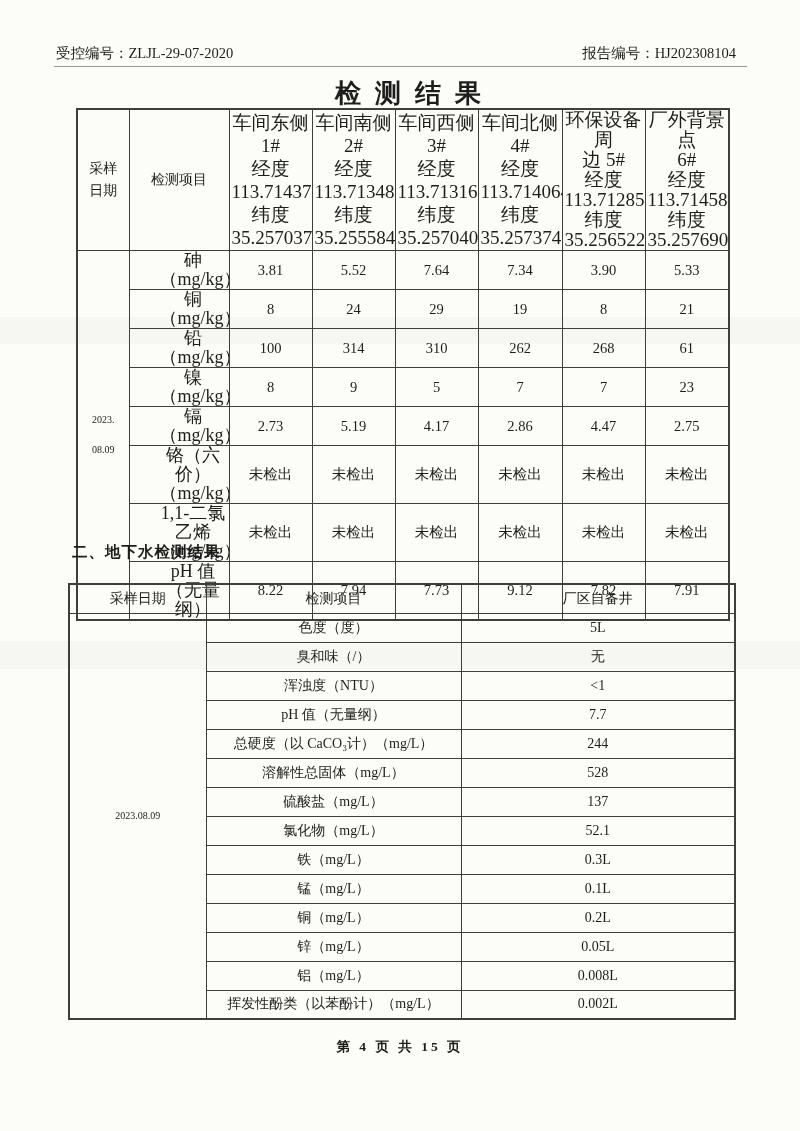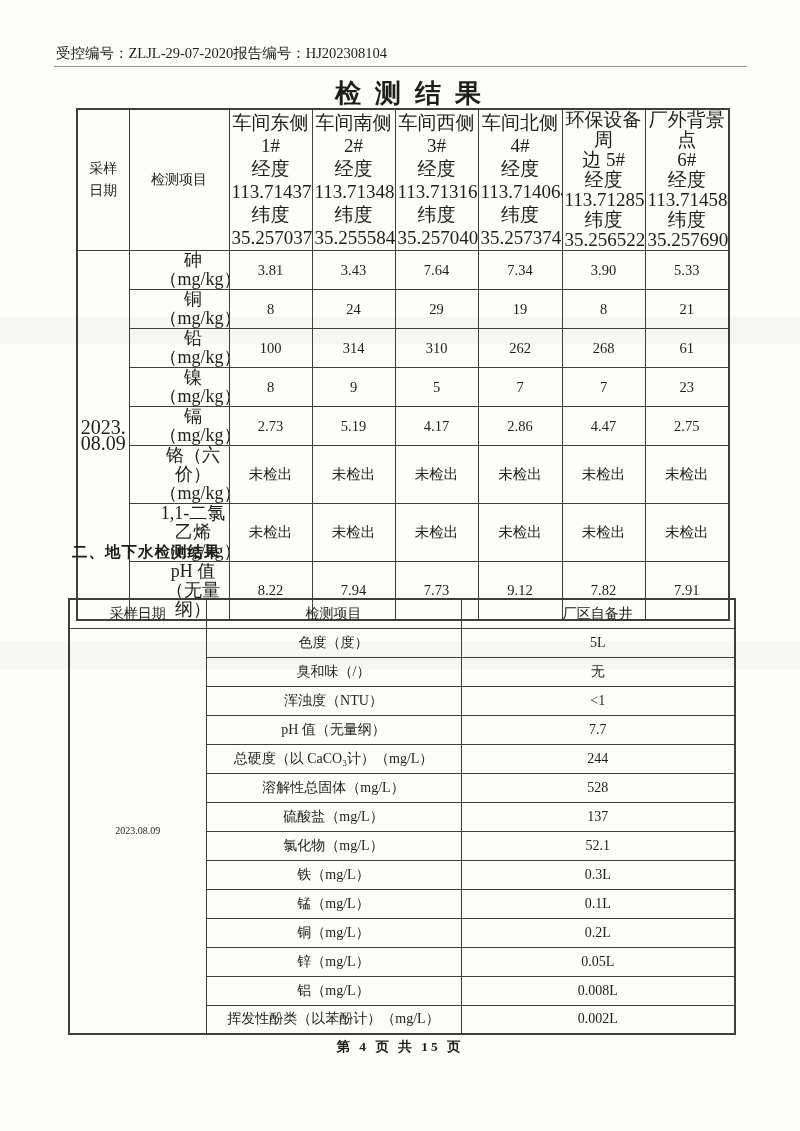--- a/index.html
+++ b/index.html
@@ -7,22 +7,23 @@
     position: relative;
     width: 800px;
     height: 1131px;
     background: #fcfcf9;
     font-family: "Liberation Serif", "DejaVu Serif", serif;
     color: #1d1d1b;
     overflow: hidden;
   }
   .meta {
     position: absolute;
-    top: 44px; left: 56px; right: 38px;
+    top: 44px; left: 56px; right: 64px;
     display: flex;
+    justify-content: space-between;
     font-size: 14.5px;
   }
   .rule {
     position: absolute;
     top: 66px; left: 54px; right: 53px;
     border-top: 1.5px solid #97978f;
   }
   .title {
     position: absolute;
     top: 68px; left: 0;
@@ -55,31 +56,31 @@
   }
   .t1 thead tr { height: 127px; }
   .t1 tbody tr { height: 27px; font-size: 14.5px; }
   .t1 tbody tr:nth-child(6), .t1 tbody tr:nth-child(7) { height: 46px; }
   .t1 tbody tr:nth-child(8) { height: 56px; }
   .t1 thead th { font-size: 14px; line-height: 22px; }
   .t1 .loc { font-size: 19px; }
   .t1 .lh5 { line-height: 23px; }
   .t1 .lh6 { line-height: 20px; margin-left: 48px; }
   .t1 .item { font-size: 18px; line-height: 19px; padding-left: 30px; }
-  .t1 .datecell { font-size: 20px; line-height: 16px; }
+  .t1 .datecell { font-size: 10px; line-height: 30px; }
   .heading2 {
     position: absolute;
     top: 536px; left: 66px;
     margin: 6px;
     font-size: 15.5px;
     font-weight: bold;
     letter-spacing: 1px;
   }
   .t2 {
-    left: 68px; top: 598px;
+    left: 68px; top: 583px;
     width: 666px;
     border: 2px solid #3e3e3a;
     font-size: 14px;
   }
   .t2 tr { height: 29px; }
   .t2 .datecell { font-size: 10px; }
   .footer {
     position: absolute;
     top: 1038px; left: 0;
     width: 100%;
@@ -159,21 +160,21 @@
 纬度
 35.257690°</th>
         </tr>
     </thead>
     <tbody id="t1-body">
         <tr>
           <td class="datecell" rowspan="8">2023.
 08.09</td>
           <td class="item">砷（mg/kg）</td>
           <td class="val">3.81</td>
-          <td class="val">3.43</td>
+          <td class="val">5.52</td>
           <td class="val">7.64</td>
           <td class="val">7.34</td>
           <td class="val">3.90</td>
           <td class="val">5.33</td>
         </tr>
         <tr>
           <td class="item">铜（mg/kg）</td>
           <td class="val">8</td>
           <td class="val">24</td>
           <td class="val">29</td>

